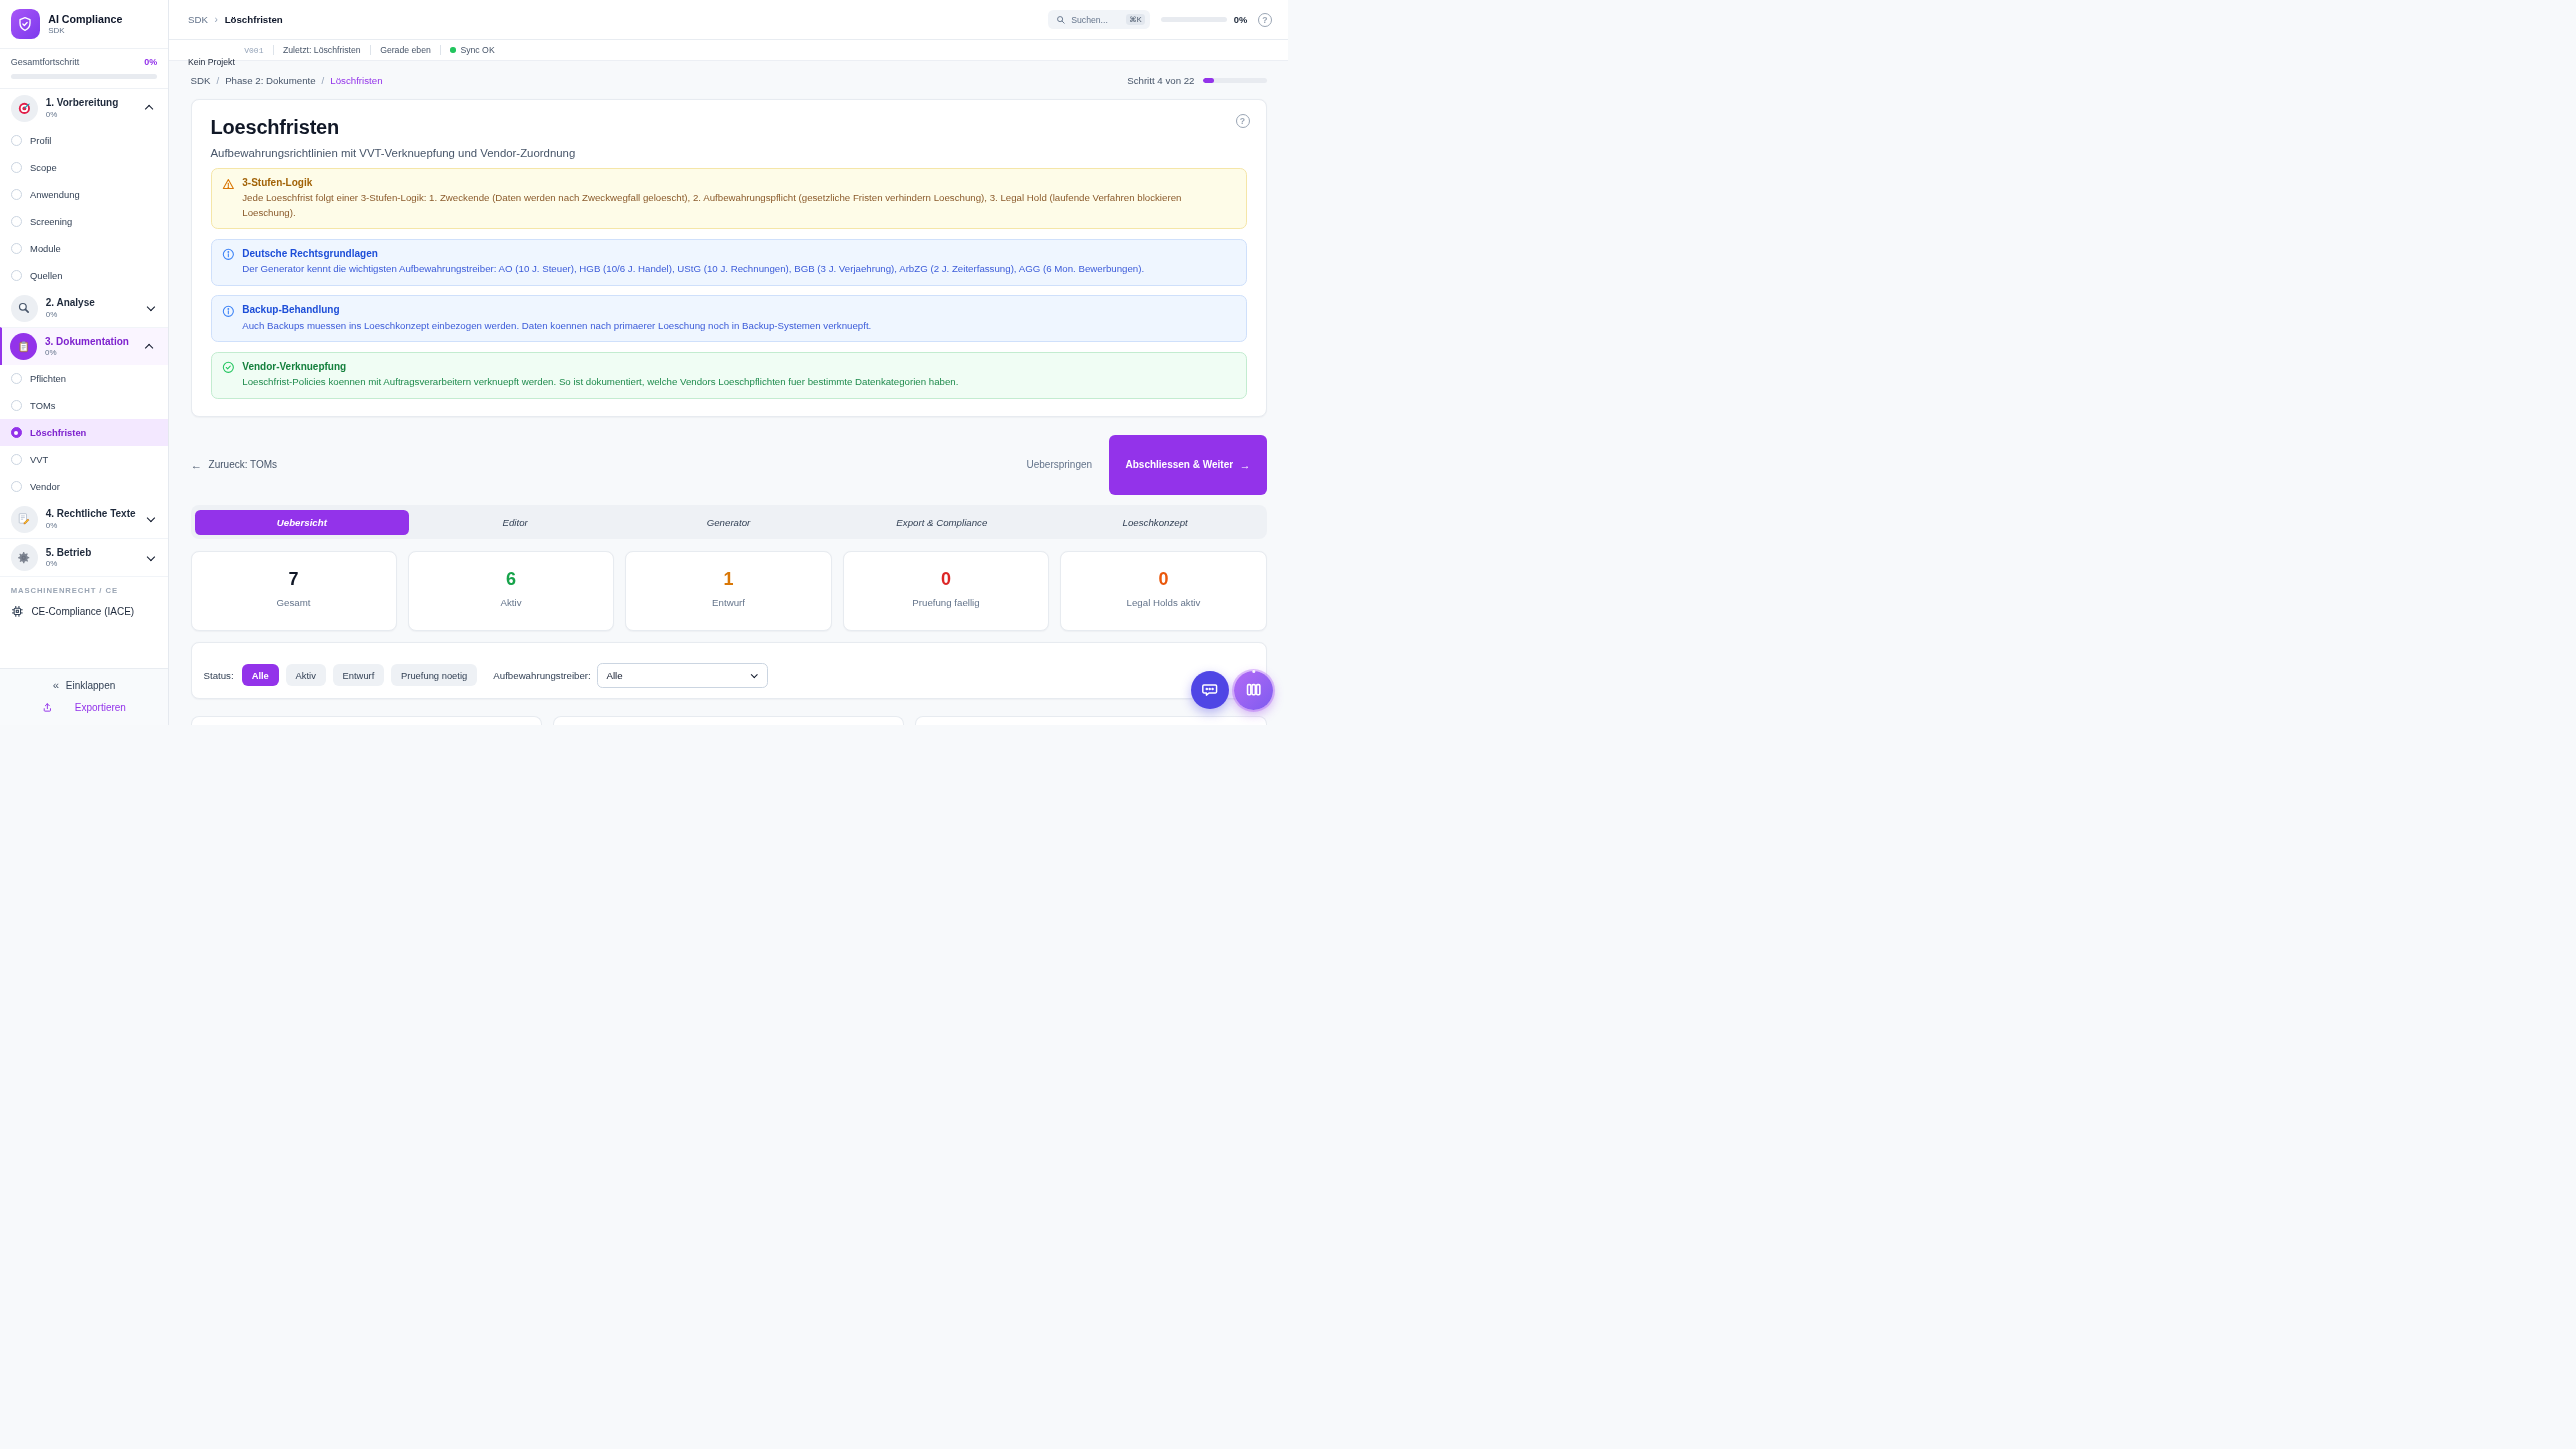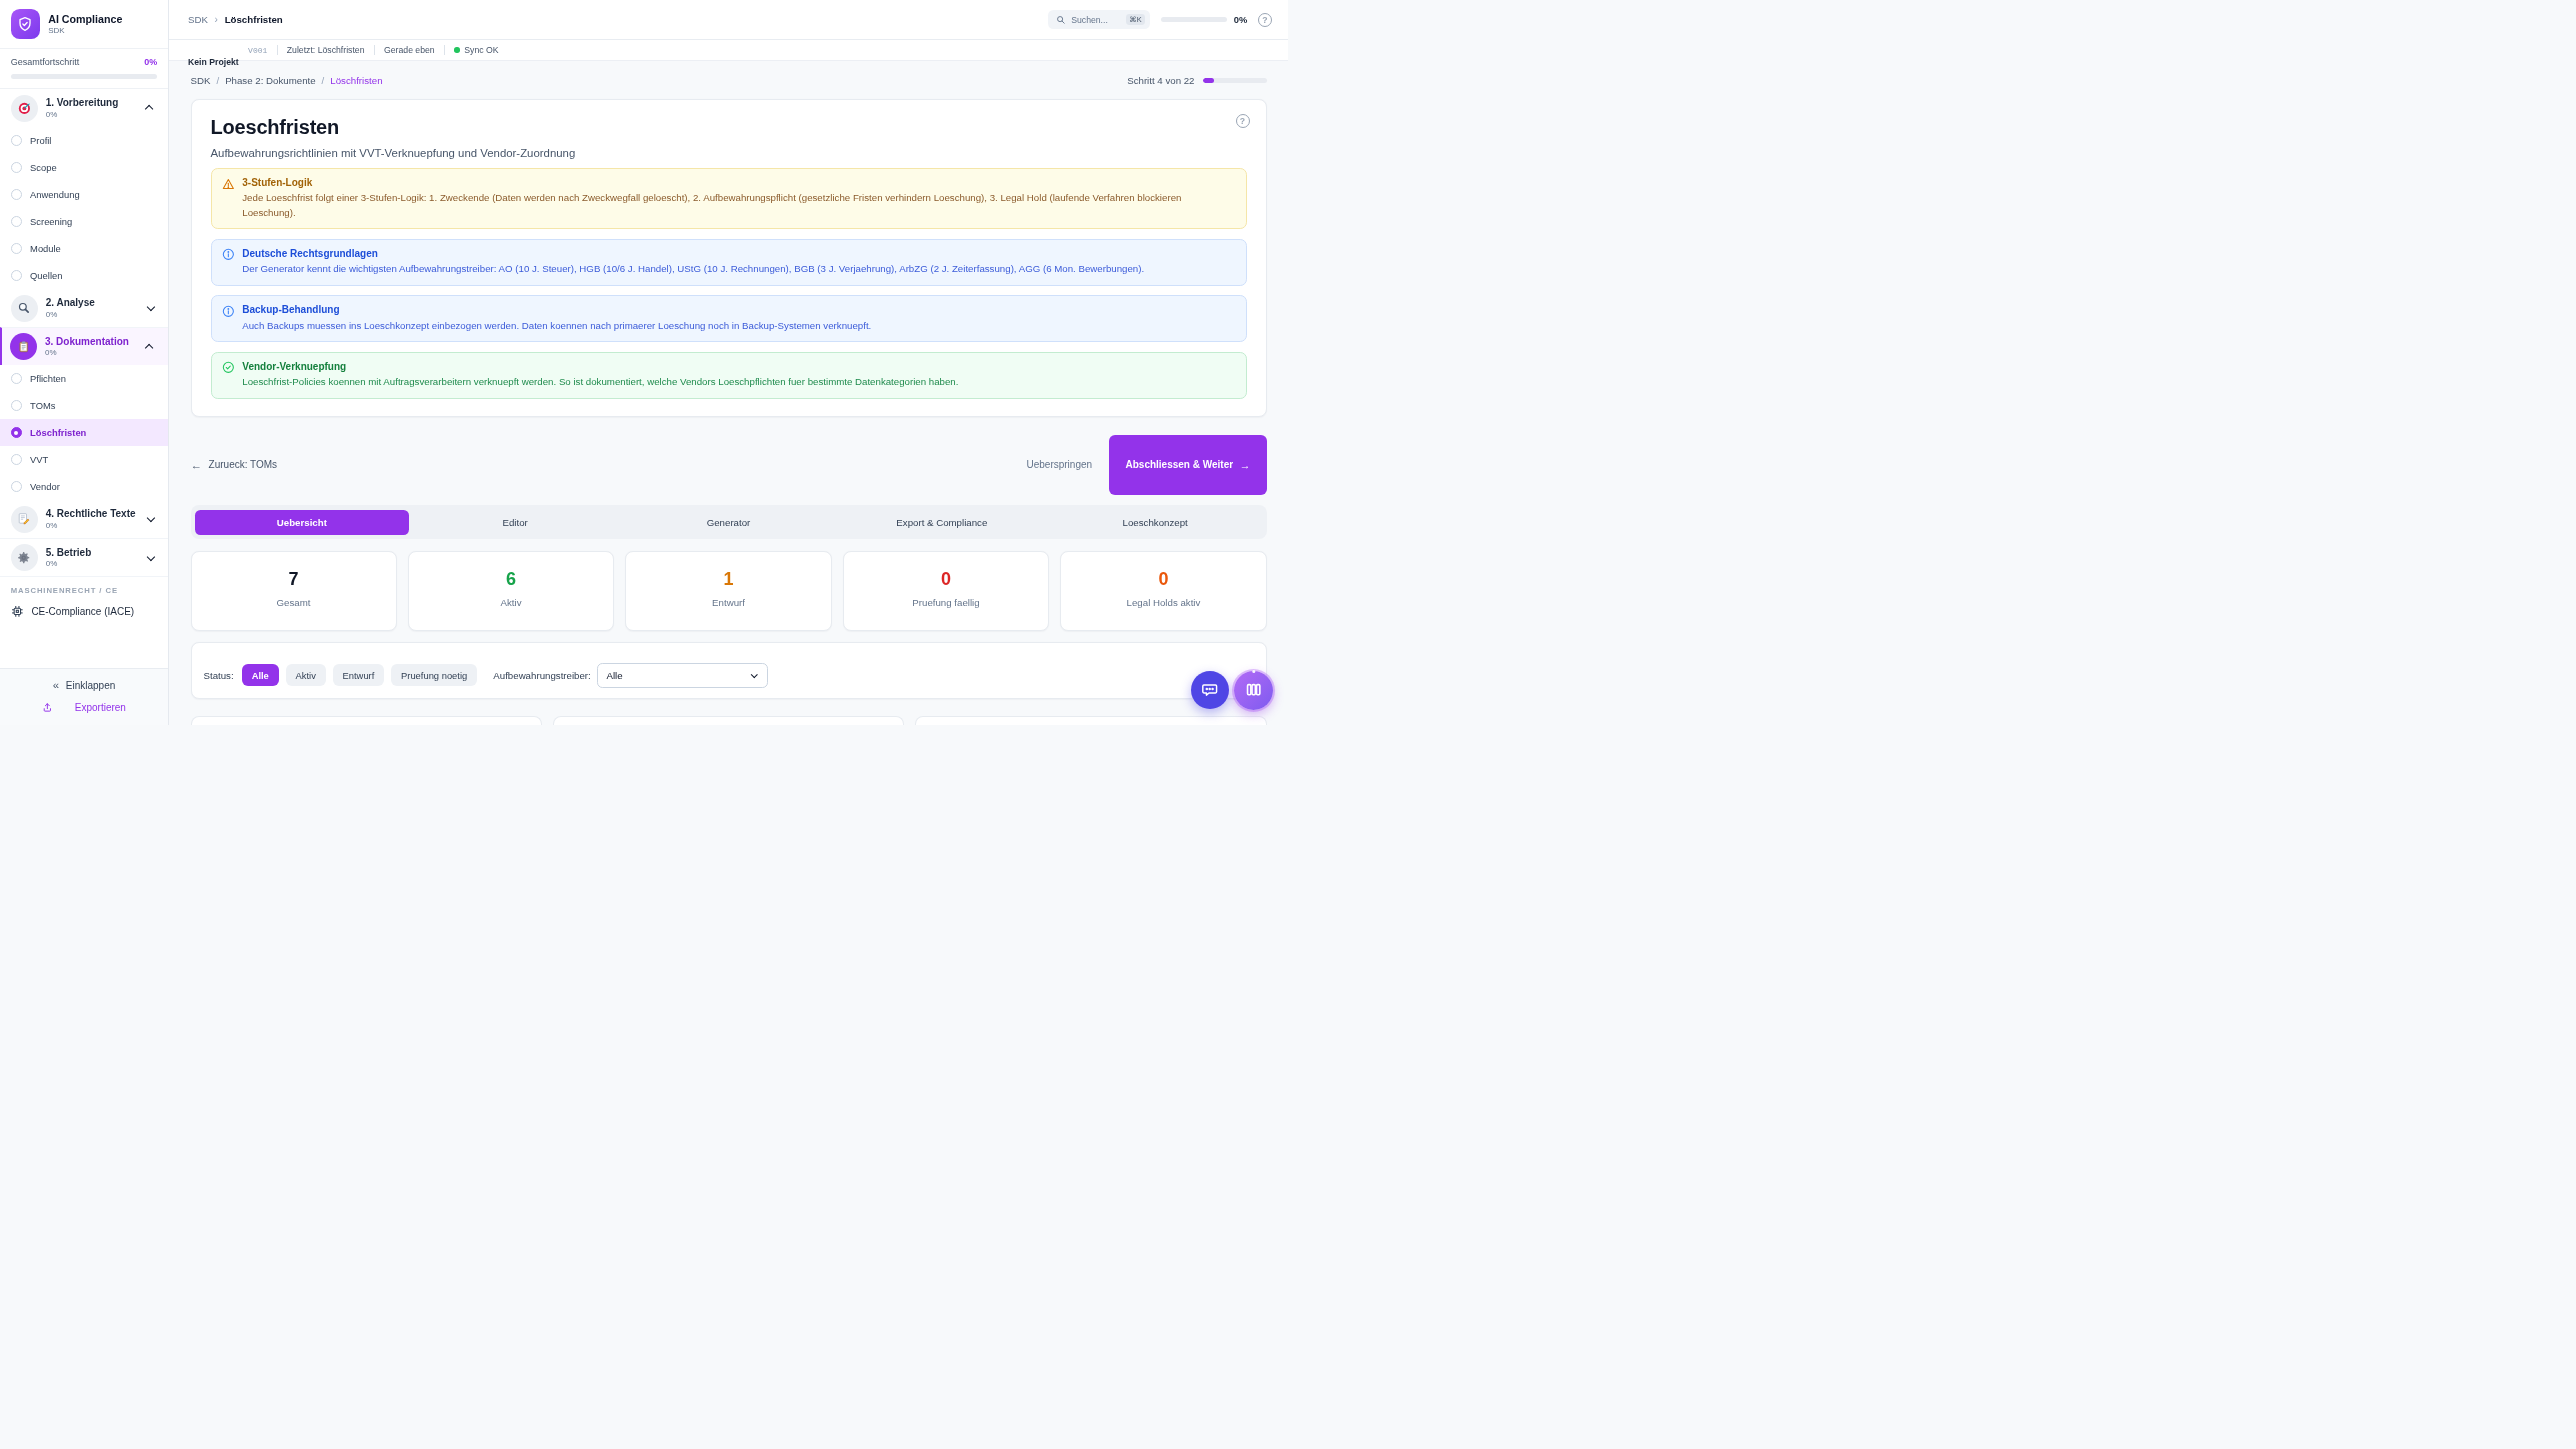--- a/index.html
+++ b/index.html
@@ -67,21 +67,21 @@
   .search-pill .ph { font-size:8.7px; color:#64748b; flex:1; }
   .kbd { background:#e2e7ee; color:#475569; border-radius:3.4px; font-size:7.4px; padding:1.3px 3.4px; }
   .hdr-progress { display:flex; align-items:center; gap:6.7px; }
   .hdr-track { width:66px; height:5.4px; background:#e8ebf0; border-radius:66px; }
   .hdr-pct { font-size:9.4px; font-weight:bold; color:#1e293b; }
   .help-circ { width:14px; height:14px; border-radius:50%; border:1.3px solid #9aa5b4; color:#9aa5b4;
     font-size:8.7px; font-weight:bold; display:flex; align-items:center; justify-content:center; cursor:pointer; }
 
   .statusbar { height:21px; background:#fff; border-bottom:0.7px solid #eceff4; display:flex;
     align-items:center; gap:9.4px; padding:0 19px; font-size:8.7px; color:#475569; }
-  .statusbar .proj { font-weight:bold; color:#1e293b;margin-top:24px; }
+  .statusbar .proj { font-weight:normal; color:#1e293b;margin-top:24px; }
   .statusbar .ver { font-family:"Liberation Mono","DejaVu Sans Mono",monospace; color:#94a3b8; font-size:8px; }
   .vsep { width:0.7px; height:9.4px; background:#dde3ea; }
   .sync { display:flex; align-items:center; gap:4.7px; }
   .sync-dot { width:5.4px; height:5.4px; border-radius:50%; background:#22c55e; }
 
   .content { flex:1; overflow:hidden; padding:8px 21.5px 0; position:relative; }
   .pagebar { display:flex; align-items:center; justify-content:space-between; height:23px; }
   .crumb2 { display:flex; gap:6px; font-size:9.7px; color:#475569; }
   .crumb2 .sep { color:#94a3b8; }
   .crumb2 .active { color:#9333ea; }
@@ -116,21 +116,21 @@
   .wizard-right { margin-left:auto; display:flex; align-items:center; gap:17.4px; }
   .skip-btn { font-size:10px; color:#64748b; background:none; border:none; cursor:pointer;
     font-family:inherit; }
   .next-btn { background:#9333ea; color:#fff; border:none; border-radius:6px; padding:24px 16px;
     font-size:10px; font-weight:bold; display:flex; align-items:center; gap:6.7px; cursor:pointer;
     font-family:inherit; }
   .next-btn .arrow { font-size:10.7px; font-weight:normal; }
 
   .tabs { margin-top:10.7px; background:#eef1f5; border-radius:8px; padding:4.7px; display:flex; height:34px; }
   .tab { flex:1; display:flex; align-items:center; justify-content:center; font-size:9.7px;
-    color:#334155; border-radius:5.4px; cursor:pointer; }
+    color:#334155; border-radius:5.4px; cursor:pointer;font-style:italic; }
   .tab.active { background:#9333ea; color:#fff; font-weight:bold; }
 
   .stats { display:flex; gap:11.4px; margin-top:12px; }
   .stat-card { flex:1; background:#fff; border:0.7px solid #e7ebf0; border-radius:8px;
     box-shadow:0 0.7px 1.3px rgba(16,24,40,.04); text-align:center; padding:17px 0 22px; }
   .stat-value { font-size:18px; font-weight:bold; }
   .stat-label { font-size:9.7px; color:#64748b; margin-top:6.7px; }
 
   .filter-card { margin-top:10.7px; background:#fff; border:0.7px solid #e7ebf0; border-radius:8px;
     box-shadow:0 0.7px 1.3px rgba(16,24,40,.04); padding:10.7px 12px 10px; }

